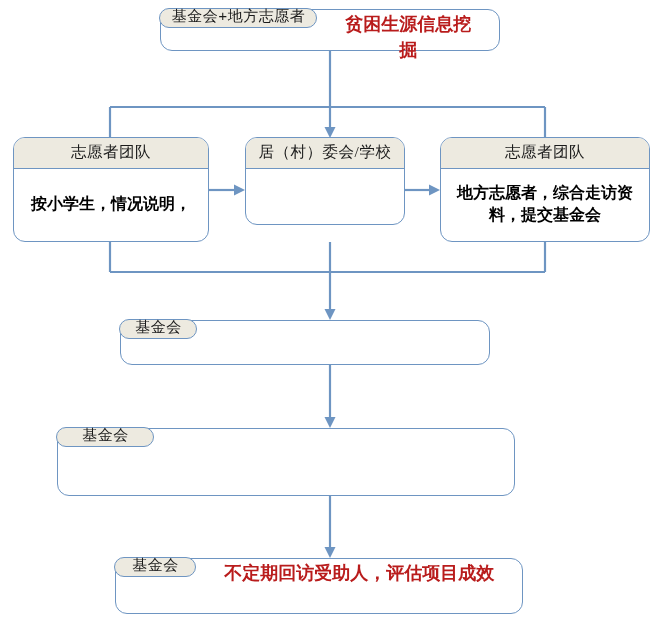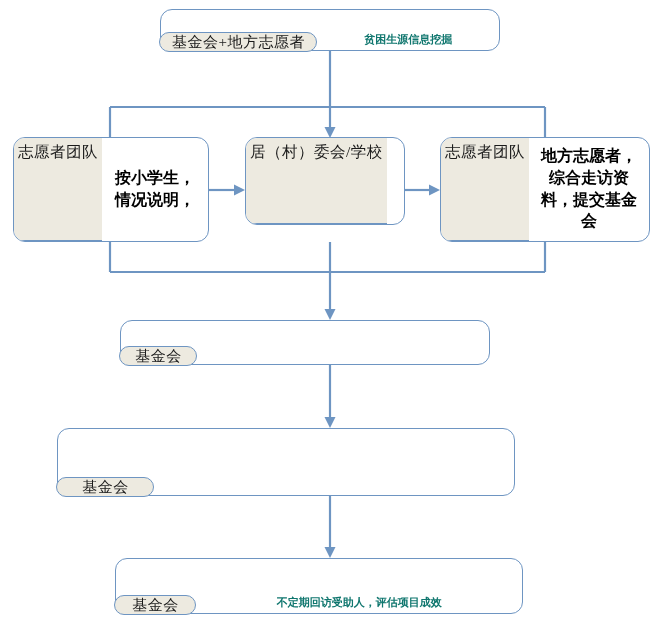--- a/index.html
+++ b/index.html
@@ -37,21 +37,21 @@
     box-sizing: border-box;
     border: 1.6px solid #6E95C2;
     border-radius: 12px;
     background: #ffffff;
     z-index: 2;
   }
 
   
   .node.stacked {
     display: flex;
-    flex-direction: row;
+    flex-direction: column;
     overflow: hidden;
   }
   .node.stacked .strip {
     background: #EDEAE0;
     border-bottom: 1.6px solid #6E95C2;
     color: #1a1a1a;
     font-size: 15.5px;
     line-height: 1.2;
     text-align: center;
     padding: 5px 4px 6px;
@@ -66,21 +66,22 @@
     font-weight: bold;
     font-size: 16px;
     line-height: 1.35;
     color: #000000;
     padding: 2px 8px 4px;
   }
 
   
   .node.tagged {
     display: flex;
-    align-items: flex-end;
+    align-items: flex-start;
+    font-family: Liberation Mono, monospace;
   }
   .node.tagged .tag {
     flex: none;
     display: flex;
     align-items: center;
     justify-content: center;
     background: #EDEAE0;
     border: 1.6px solid #6E95C2;
     border-radius: 11px;
     color: #1a1a1a;
@@ -91,23 +92,23 @@
     margin: -1.6px 0 -1.6px -1.6px;
     box-sizing: border-box;
   }
   .node.tagged .body {
     flex: 1;
     display: flex;
     align-items: center;
     justify-content: center;
     text-align: center;
     font-weight: bold;
-    font-size: 11px;
+    font-size: 18px;
     line-height: 1.45;
-    color: #0f766e;
+    color: #b91c1c;
     padding: 2px 20px;
     white-space: pre-line;
   }
 
   
   #node-top            { left: 160px; top: 9px;   width: 340px; height: 42px; }
   #node-top .tag       { width: 158px; font-size: 15px; }
 
   #node-field-visit    { left: 13px;  top: 137px; width: 196px; height: 105px; }
   #node-verify         { left: 245px; top: 137px; width: 160px; height: 88px; }

